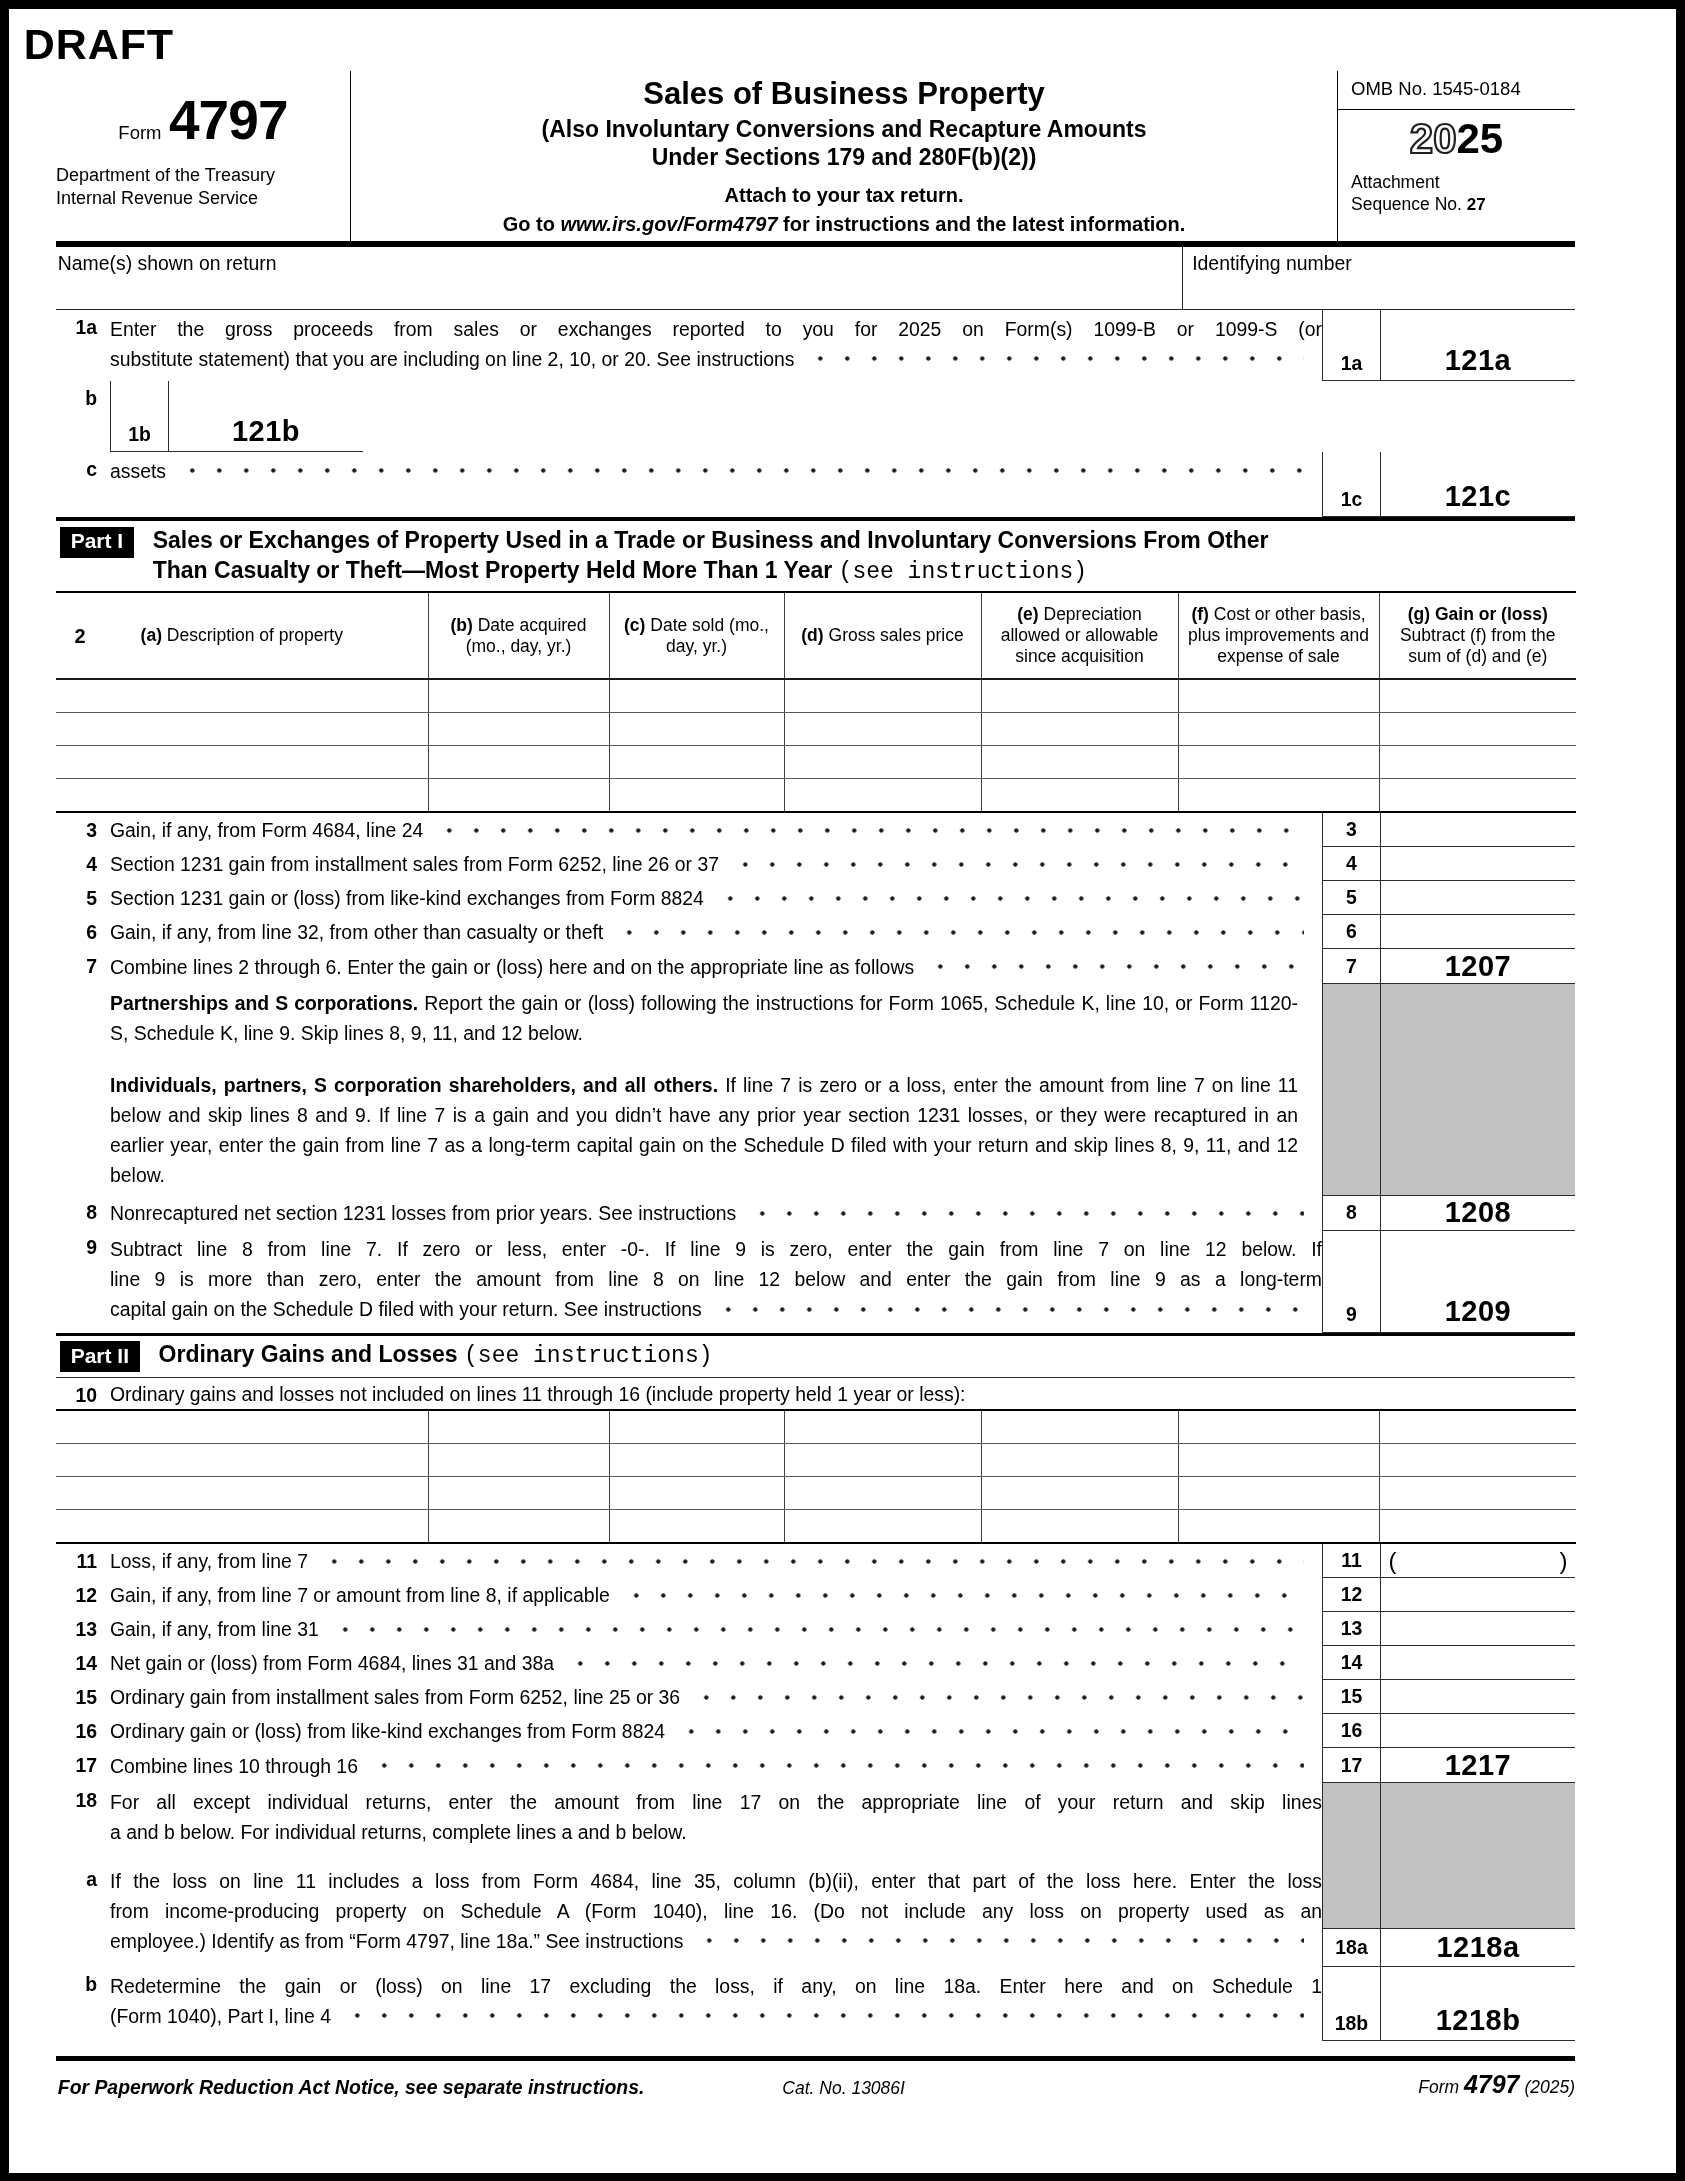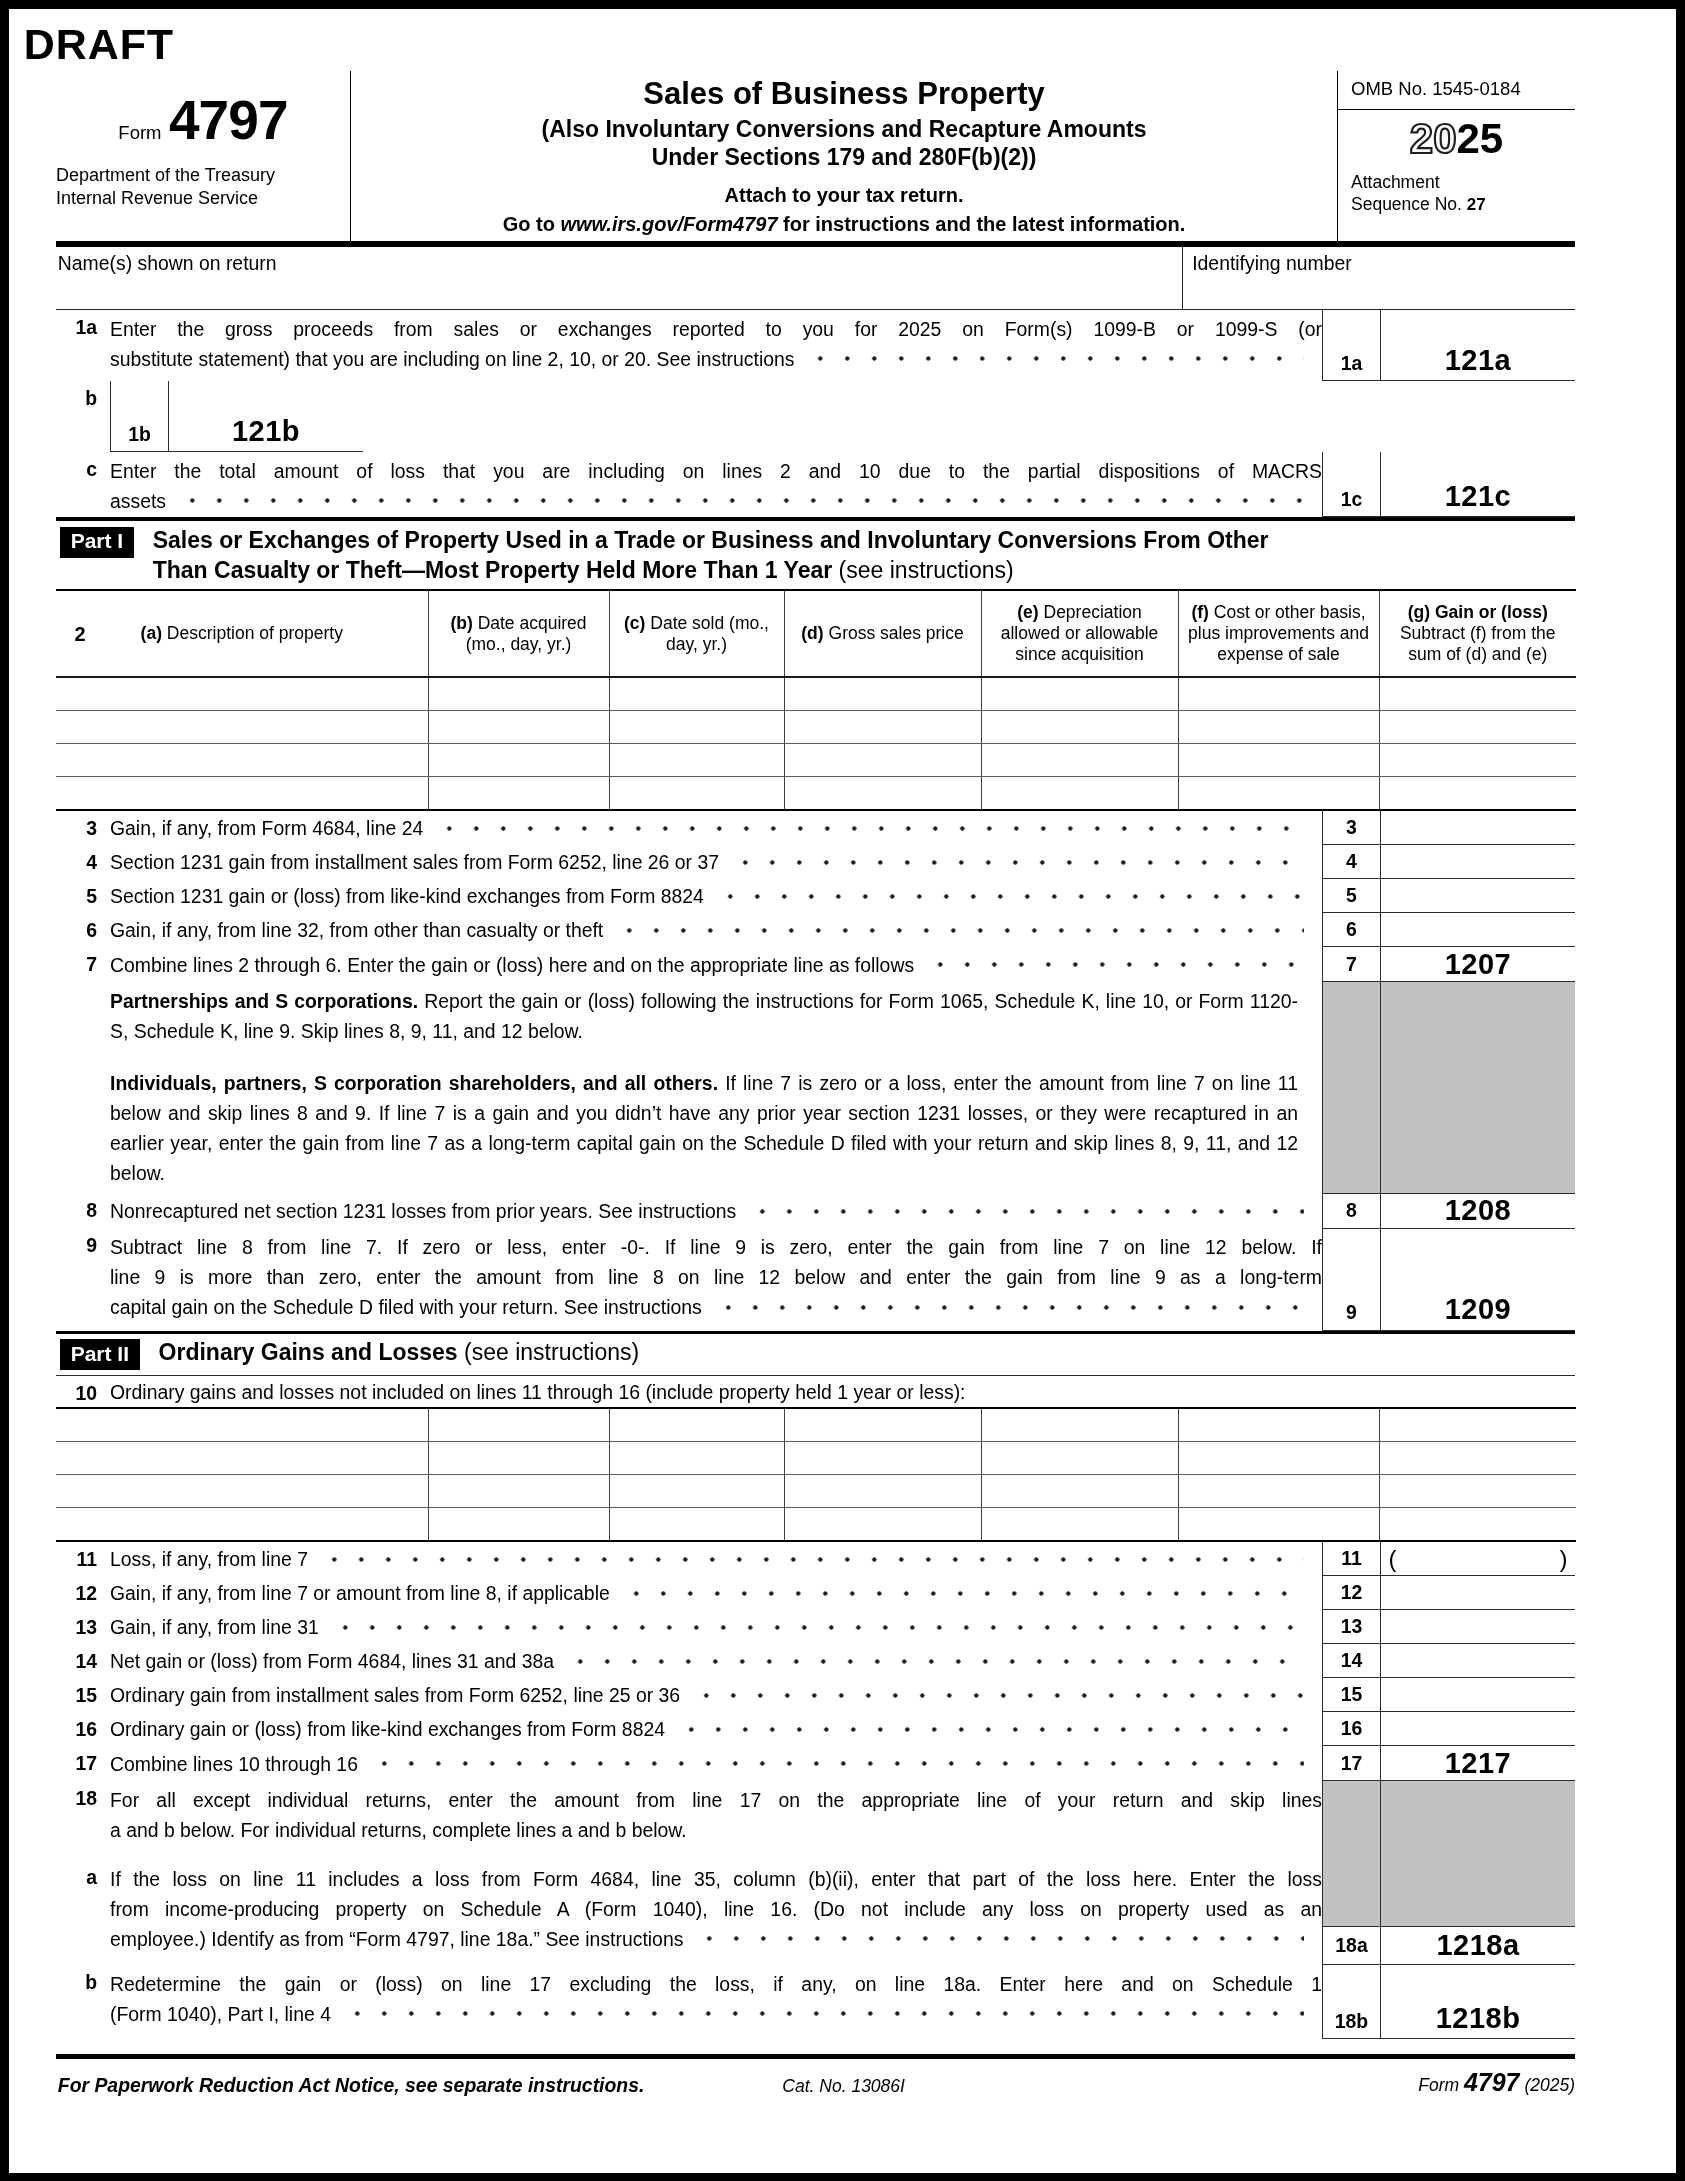--- a/index.html
+++ b/index.html
@@ -60,21 +60,21 @@
   .gfill{flex:1 1 auto;background:#c2c2c2;}
   .vrow{height:37px;border-top:1.8px solid #2b2b2b;display:flex;align-items:center;justify-content:center;}
   .para{text-align:justify;padding-right:24px;margin:0 0 9.2px;}
   .para2{text-align:justify;padding-right:24px;margin:22px 0 5.5px;}
 
   
   .partbar{display:flex;align-items:flex-start;border-top:4.6px solid #000;padding:3.7px 0 4.6px;}
   .partbar2{border-top:3.7px solid #000;border-bottom:1.8px solid #2b2b2b;}
   .chip{background:#000;color:#fff;font-weight:bold;font-size:21px;padding:2.8px 11px 4.6px;margin:1.8px 18.5px 0 3.7px;flex:0 0 auto;}
   .ptitle{font-size:23px;font-weight:bold;line-height:30px;}
-  .pnote{font-weight:normal;}
+  .pnote{font-weight:normal;font-family:Liberation Mono, monospace;}
 
   
   table.grid{border-collapse:collapse;table-layout:fixed;width:1519px;
              border-top:2.8px solid #000;border-bottom:2.8px solid #000;}
   table.grid th,table.grid td{border-left:1.8px solid #3f3f3f;padding:0;}
   table.grid th:first-child,table.grid td:first-child{border-left:none;}
   table.grid th{border-bottom:2.8px solid #1a1a1a;font-weight:normal;font-size:17.5px;line-height:21px;
                 text-align:center;vertical-align:middle;padding:7.4px 5.5px;height:87px;box-sizing:border-box;}
   table.grid td{border-bottom:1.8px solid #5a5a5a;height:32px;}
   table.grid tr:last-child td{border-bottom:none;}
@@ -163,21 +163,20 @@
       <div class="rno">b</div>
       <div class="nbox">1b</div>
       <div class="abox">
         <span class="aval">121b</span>
       </div>
     </div>
 
     <div class="frow tall" style="height:65px">
       <div class="rno">c</div>
       <div class="rtext">
-        <div class="jline">Enter the total amount of loss that you are including on lines 2 and 10 due to the partial dispositions of MACRS</div>
         <div class="lastline">
           <span class="t">assets</span>
           <span class="leader"></span>
         </div>
       </div>
       <div class="nbox">1c</div>
       <div class="abox">
         <span class="aval">121c</span>
       </div>
     </div>

